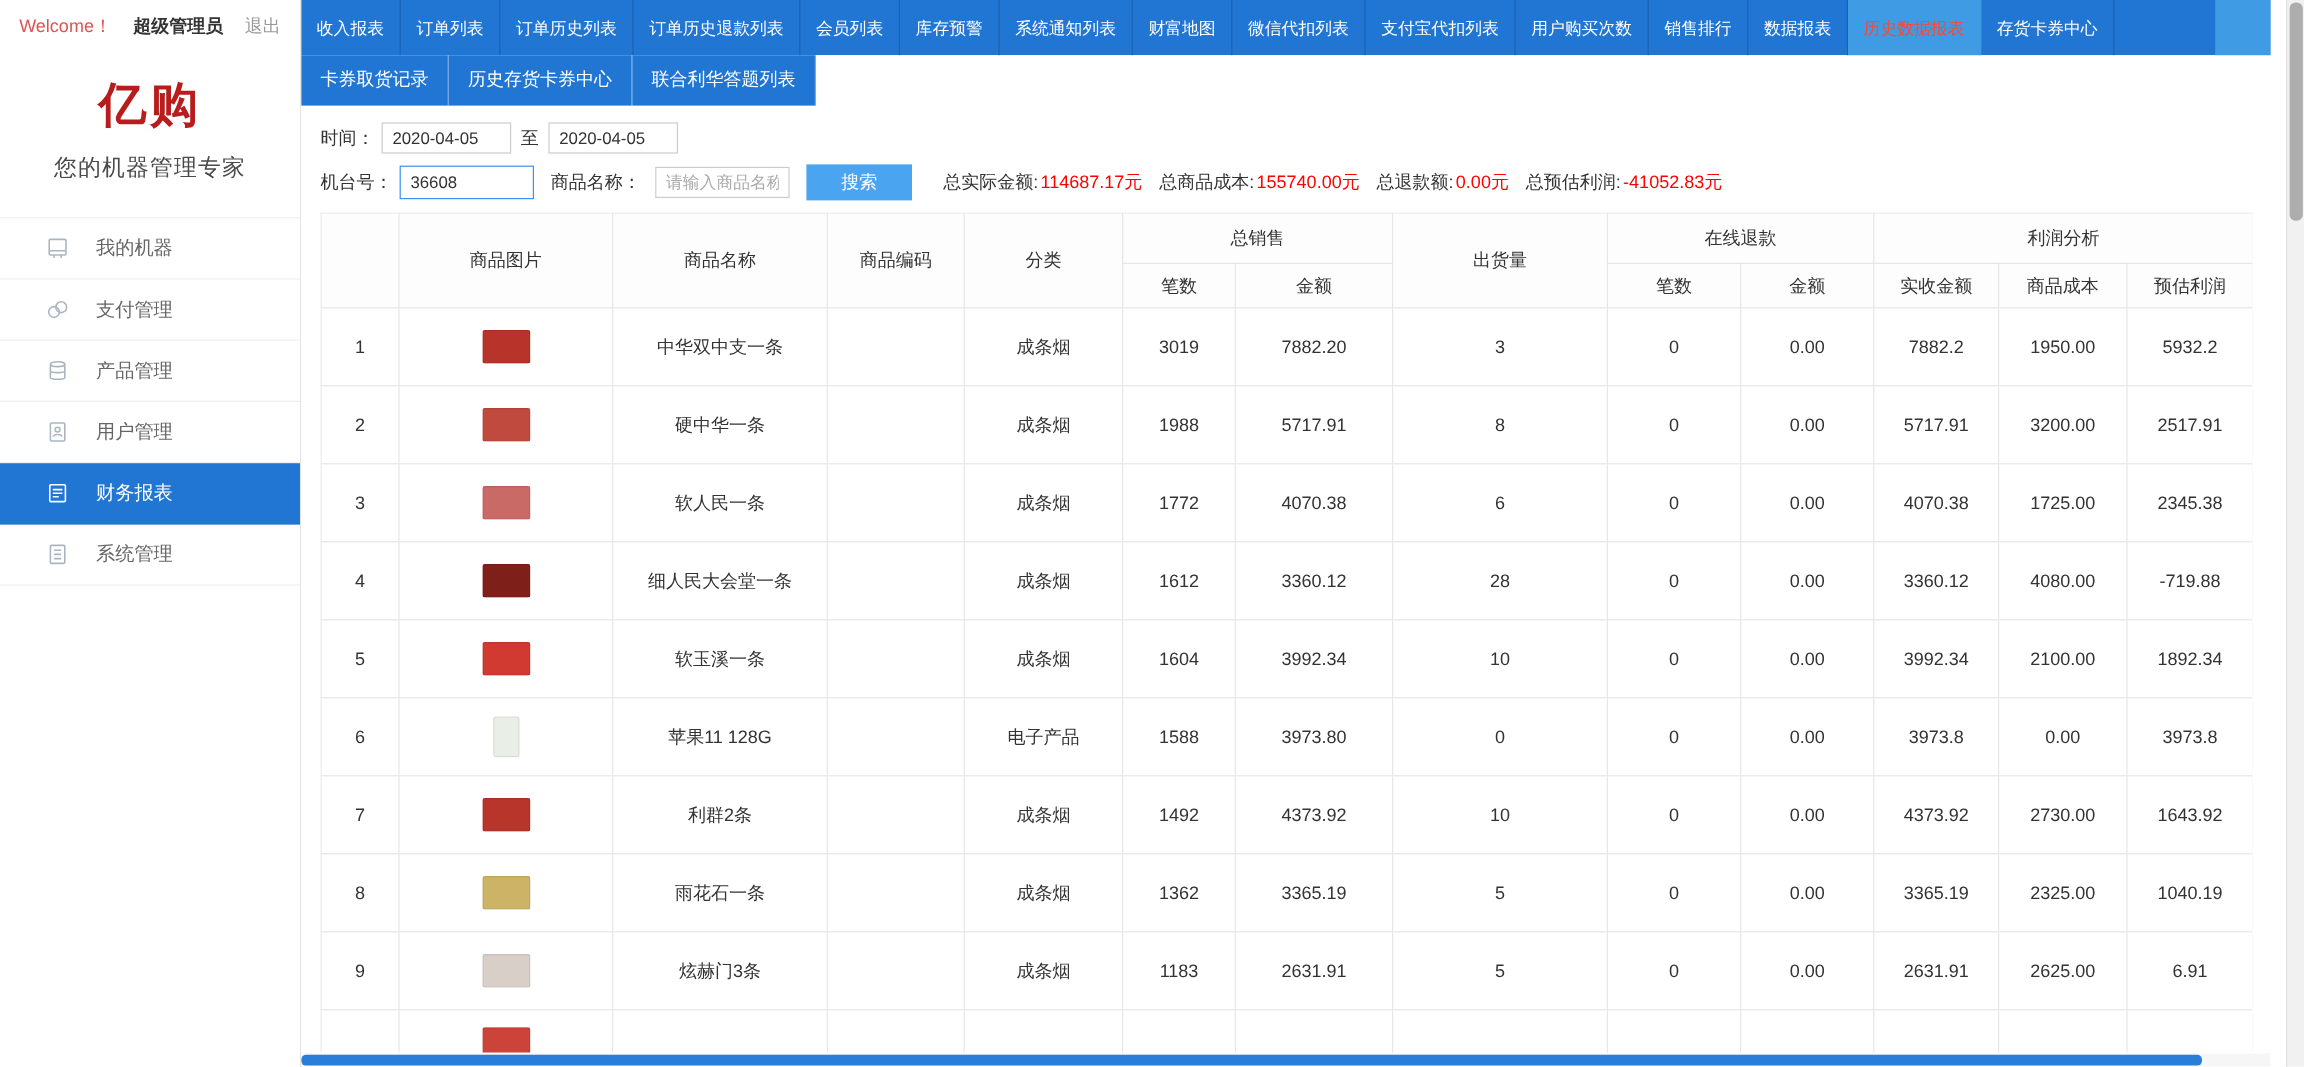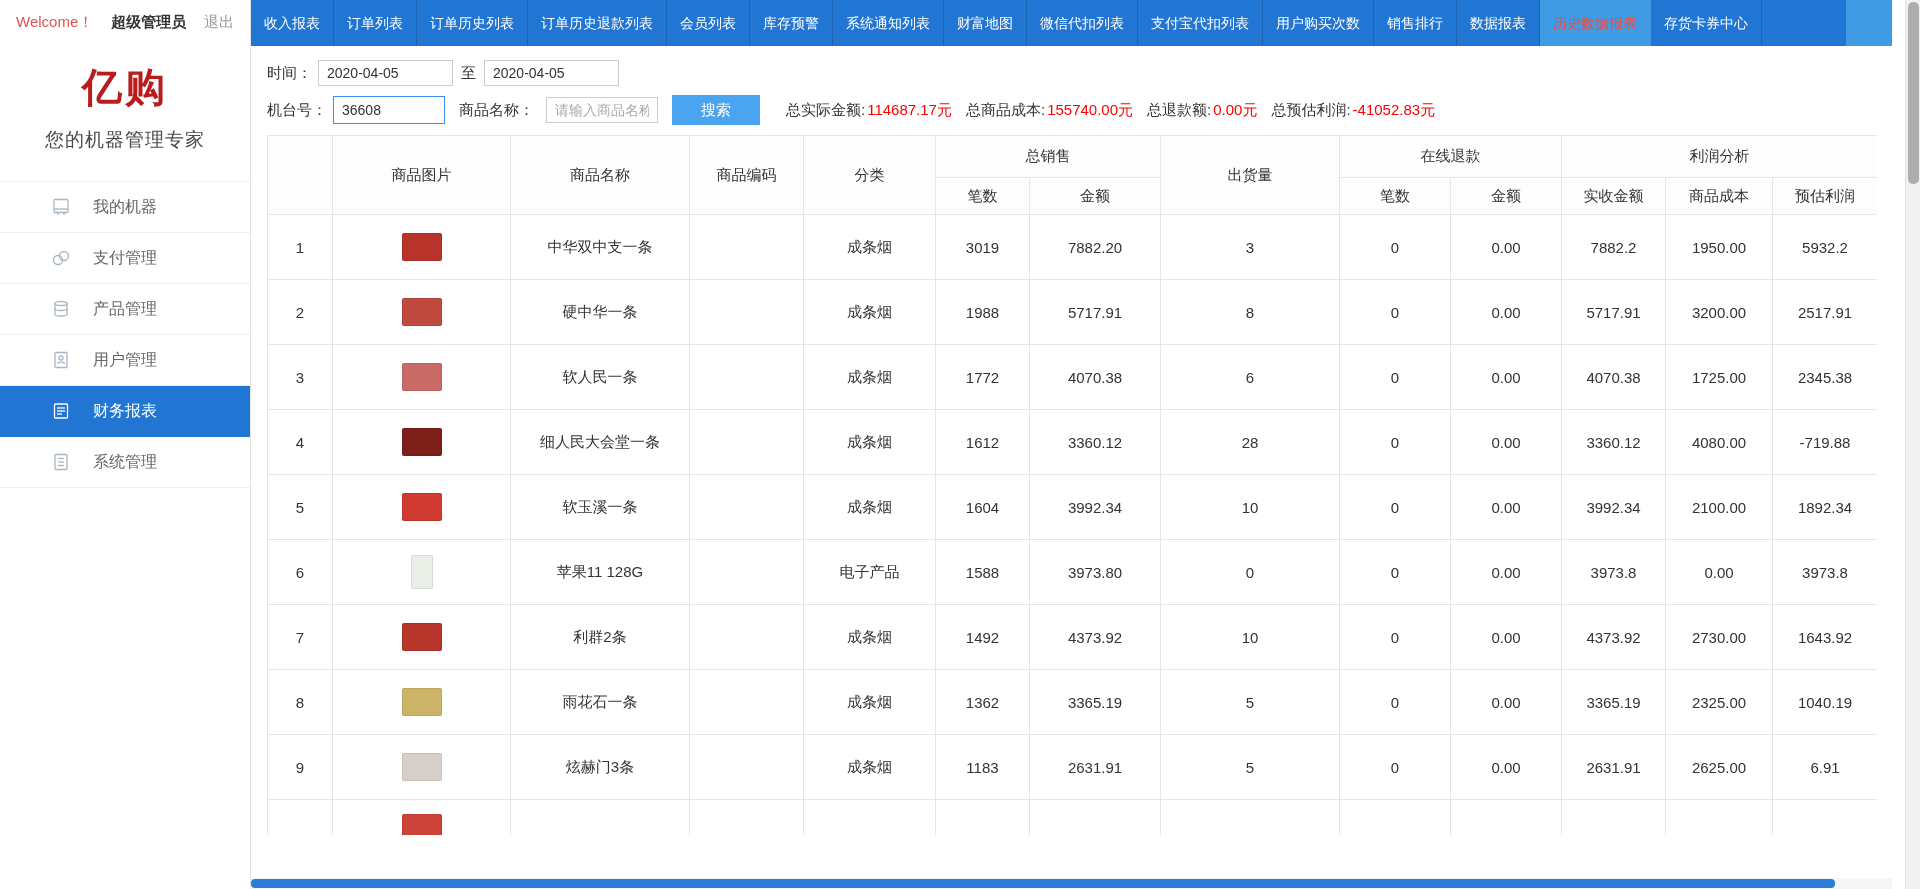--- a/index.html
+++ b/index.html
@@ -21,21 +21,21 @@
   }
   .welcome { color:#e05353; }
   .sb-user { color:#333; font-weight:bold; }
   .sb-logout { color:#999; cursor:pointer; }
   .logo-area { text-align:center; margin-top:16px; }
   .logo { font-size:40px; color:#b91c1c; font-weight:bold; letter-spacing:3px; }
   .tagline { font-size:19px; color:#4a4a4a; margin-top:12px; letter-spacing:1px; }
   .menu { margin-top:28px; border-top:1px solid #efefef; }
   .menu-item {
     height:51px; display:flex; align-items:center;
-    padding-left:51px; border-bottom:1px solid #efefef;
+    padding-left:38px; border-bottom:1px solid #efefef;
     font-size:16px; color:#666; cursor:pointer;
   }
   .menu-item .icon { width:20px; height:20px; margin-right:22px; display:inline-flex; }
   .menu-item .icon svg { stroke:#a9b6c2; fill:none; stroke-width:1.3; }
   .menu-item.active { background:#2176d3; color:#fff; border-bottom-color:#2176d3; }
   .menu-item.active .icon svg { stroke:#fff; }
 
   
   .main {
     position:absolute; left:251px; top:0; right:15px; bottom:0;
@@ -57,21 +57,21 @@
     white-space:nowrap; cursor:pointer;
   }
 
   .filters { padding:12px 0 0 16px; }
   .frow { display:flex; align-items:center; font-size:15px; color:#333; }
   .frow1 { height:30px; }
   .frow2 { height:34px; margin-top:5px; }
   .flabel { margin-right:6px; white-space:nowrap; }
   .to-label { margin:0 8px; }
   .date-input {
-    width:135px; height:26px; border:1px solid #ccc; font-size:14px;
+    width:108px; height:26px; border:1px solid #ccc; font-size:14px;
     padding:0 8px; color:#333; font-family:inherit;
   }
   .machine-input {
     width:112px; height:28px; border:1px solid #3e8ef7; font-size:14px;
     padding:0 8px; color:#333; outline:none; font-family:inherit;
   }
   .product-input {
     width:112px; height:26px; border:1px solid #ccc; font-size:14px;
     padding:0 8px; color:#333; margin-left:6px; font-family:inherit;
   }
@@ -214,20 +214,25 @@
     <div class="nav-tab">微信代扣列表</div>
     <div class="nav-tab">支付宝代扣列表</div>
     <div class="nav-tab">用户购买次数</div>
     <div class="nav-tab">销售排行</div>
     <div class="nav-tab">数据报表</div>
     <div class="nav-tab active">历史数据报表</div>
     <div class="nav-tab">存货卡券中心</div>
     <div class="nav-more"></div>
   </div>
 
+  <div class="nav2">
+    <div class="nav2-tab">卡券取货记录</div>
+    <div class="nav2-tab">历史存货卡券中心</div>
+    <div class="nav2-tab">联合利华答题列表</div>
+  </div>
 
   <div class="filters">
     <div class="frow frow1">
       <span class="flabel">时间：</span>
       <input class="date-input" type="text" value="2020-04-05" style="">
       <span class="to-label">至</span>
       <input class="date-input" type="text" value="2020-04-05" style="">
     </div>
     <div class="frow frow2">
       <span class="flabel">机台号：</span>

